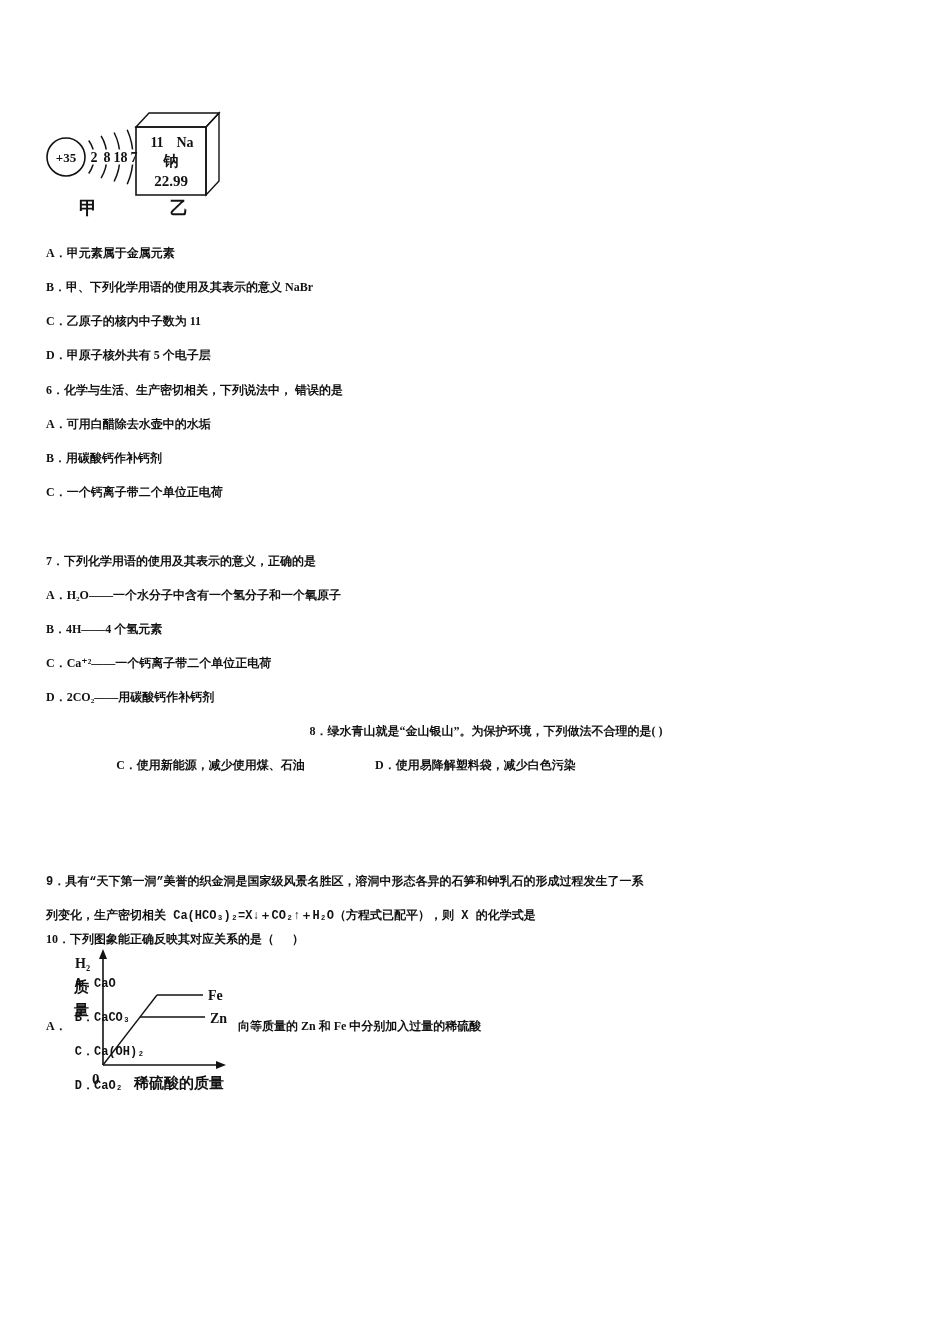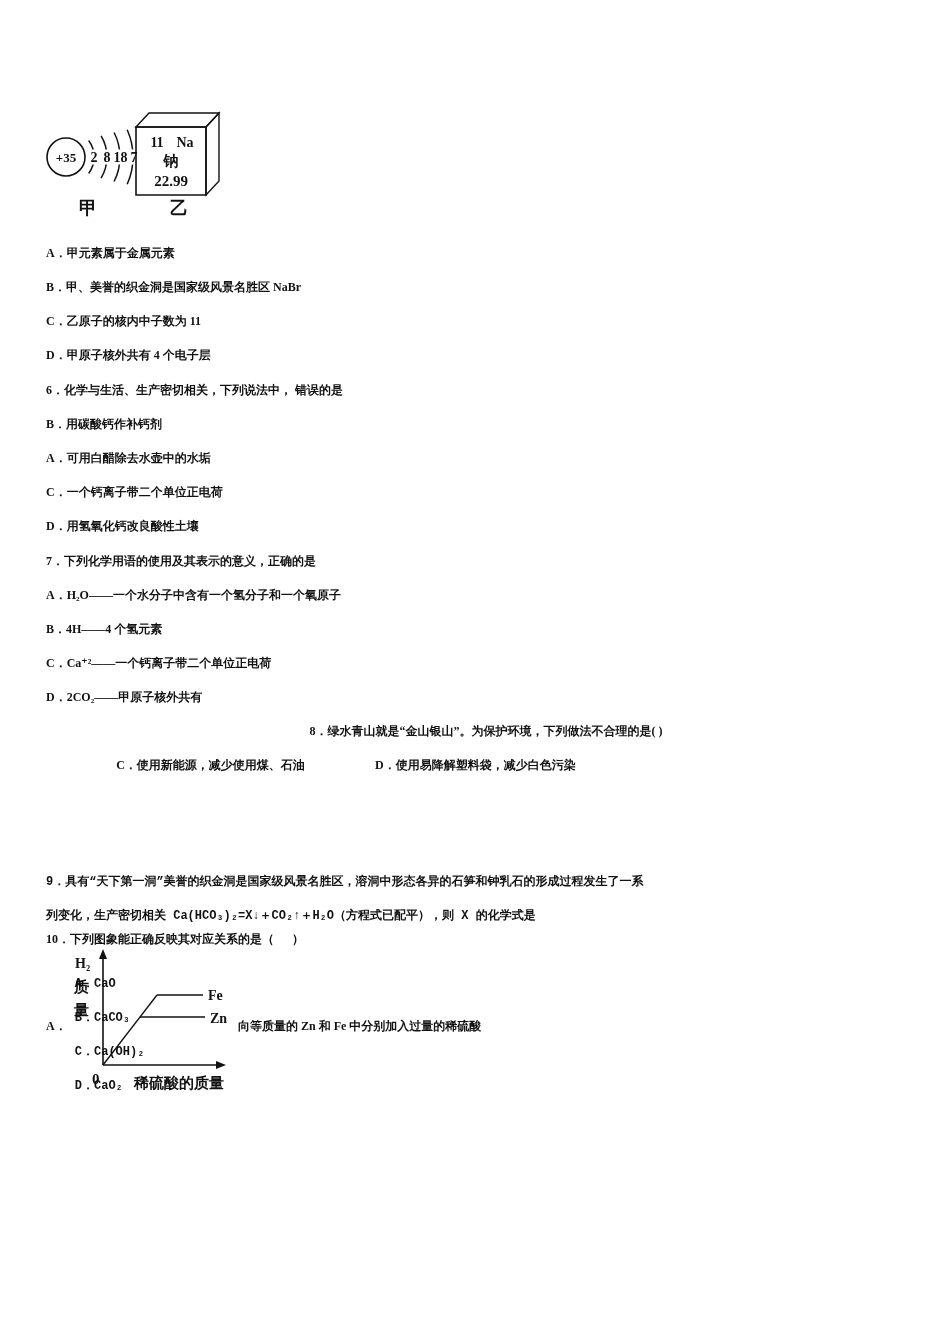--- a/index.html
+++ b/index.html
@@ -47,39 +47,38 @@
   <text x="52" y="42" font-size="14" text-anchor="middle">Na</text>
   <text x="38" y="61" font-size="15" text-anchor="middle">钠</text>
   <text x="38" y="81" font-size="15" text-anchor="middle">22.99</text>
 </svg>
 
 <div class="abs figcap" style="left:79px;top:198px;">甲</div>
 <div class="abs figcap" style="left:170px;top:198px;">乙</div>
 
 <div class="abs block" style="top:236px;">
   <div class="line">A．甲元素属于金属元素</div>
-  <div class="line">B．甲、美誉的织金洞是国家级风景名胜区 NaBr</div>
+  <div class="line">B．甲、下列化学用语的使用及其表示的意义 NaBr</div>
   <div class="line">C．乙原子的核内中子数为 11</div>
-  <div class="line">D．甲原子核外共有 4 个电子层</div>
+  <div class="line">D．甲原子核外共有 5 个电子层</div>
 </div>
 
 <div class="abs block" style="top:373px;">
   <div class="line">6．化学与生活、生产密切相关，下列说法中， 错误的是</div>
+  <div class="line">A．可用白醋除去水壶中的水垢</div>
   <div class="line">B．用碳酸钙作补钙剂</div>
-  <div class="line">A．可用白醋除去水壶中的水垢</div>
   <div class="line">C．一个钙离子带二个单位正电荷</div>
-  <div class="line">D．用氢氧化钙改良酸性土壤</div>
 </div>
 
 <div class="abs block" style="top:544px;">
   <div class="line">7．下列化学用语的使用及其表示的意义，正确的是</div>
   <div class="line">A．H₂O——一个水分子中含有一个氢分子和一个氧原子</div>
   <div class="line">B．4H——4 个氢元素</div>
   <div class="line">C．Ca⁺²——一个钙离子带二个单位正电荷</div>
-  <div class="line">D．2CO₂——甲原子核外共有</div>
+  <div class="line">D．2CO₂——用碳酸钙作补钙剂</div>
 </div>
 
 <div class="abs block" style="top:714px;text-align:center;">
   <div class="line">8．绿水青山就是“金山银山”。为保护环境，下列做法不合理的是( )</div>
   <div class="q8row">
   </div>
   <div class="q8row">
     <div class="line q8cell-left">C．使用新能源，减少使用煤、石油</div>
     <div class="line">D．使用易降解塑料袋，减少白色污染</div>
   </div>

